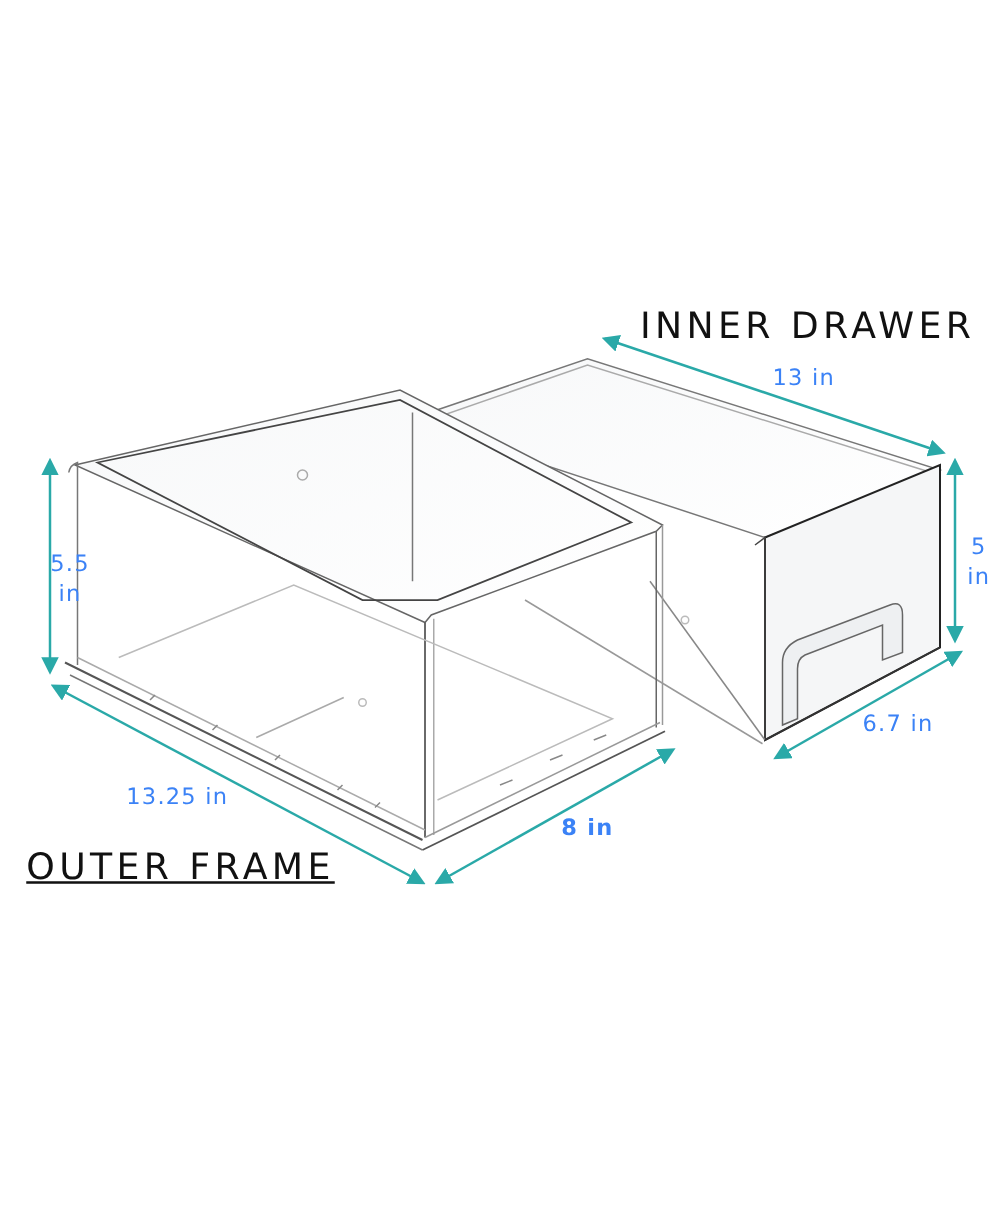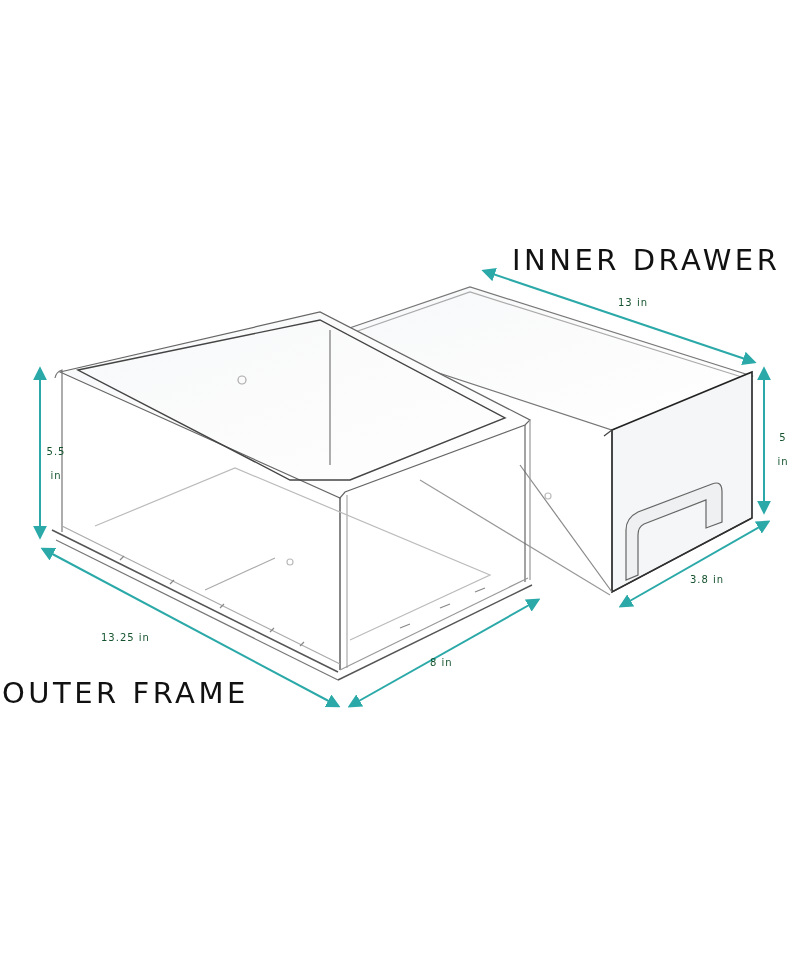--- a/index.html
+++ b/index.html
@@ -2,21 +2,21 @@
 <html><head>
 <meta charset="utf-8">
 <style>
   html, body { margin:0; padding:0; background:#ffffff; }
   body { width:800px; height:977px; position:relative; overflow:hidden;
          font-family:"DejaVu Sans","Liberation Sans",sans-serif; }
   #stage { position:absolute; left:0; top:0; width:800px; height:977px; }
   .title { position:absolute; font-family:"DejaVu Sans","Liberation Sans",sans-serif;
            font-size:29px; letter-spacing:3.5px; color:#111111; font-weight:400; white-space:nowrap; }
   .dim { position:absolute; font-family:"DejaVu Sans","Liberation Sans",sans-serif;
-         font-size:10px; letter-spacing:1px; color:#14532d; white-space:nowrap; line-height:24px; }
+         font-size:18px; letter-spacing:1px; color:#3b82f6; white-space:nowrap; line-height:24px; }
   .dim.center { text-align:center; }
 </style>
 </head>
 <body>
 
 <div id="stage">
 
   <svg width="800" height="977" viewBox="0 0 800 977" style="position:absolute;left:0;top:0">
     <defs>
       <marker id="ah" viewBox="0 0 10 10" refX="8" refY="5" markerWidth="7" markerHeight="7" orient="auto-start-reverse">
@@ -88,26 +88,26 @@
 
   <div class="title" style="left:512px; top:243px;">INNER DRAWER</div>
 
   <div class="dim" style="left:618px; top:291px;">13 in</div>
 
   <div class="dim center" style="left:770px; top:426px; width:26px;">
     <div>5</div>
     <div>in</div>
   </div>
 
-  <div class="dim" style="left:690px; top:568px;">3.8 in</div>
+  <div class="dim" style="left:690px; top:568px;">6.7 in</div>
 
   <div class="dim center" style="left:2px; top:440px; width:32px;margin-left:38px;">
     <div>5.5</div>
     <div>in</div>
   </div>
 
   <div class="dim" style="left:101px; top:626px;text-align:right;">13.25 in</div>
 
-  <div class="dim" style="left:430px; top:651px;">8 in</div>
+  <div class="dim" style="left:449px; top:651px;font-weight:bold;">8 in</div>
 
-  <div class="title" style="left:2px; top:676px;">OUTER FRAME</div>
+  <div class="title" style="left:21px; top:676px;text-decoration:underline;">OUTER FRAME</div>
 
 </div>
 
 </body></html>

